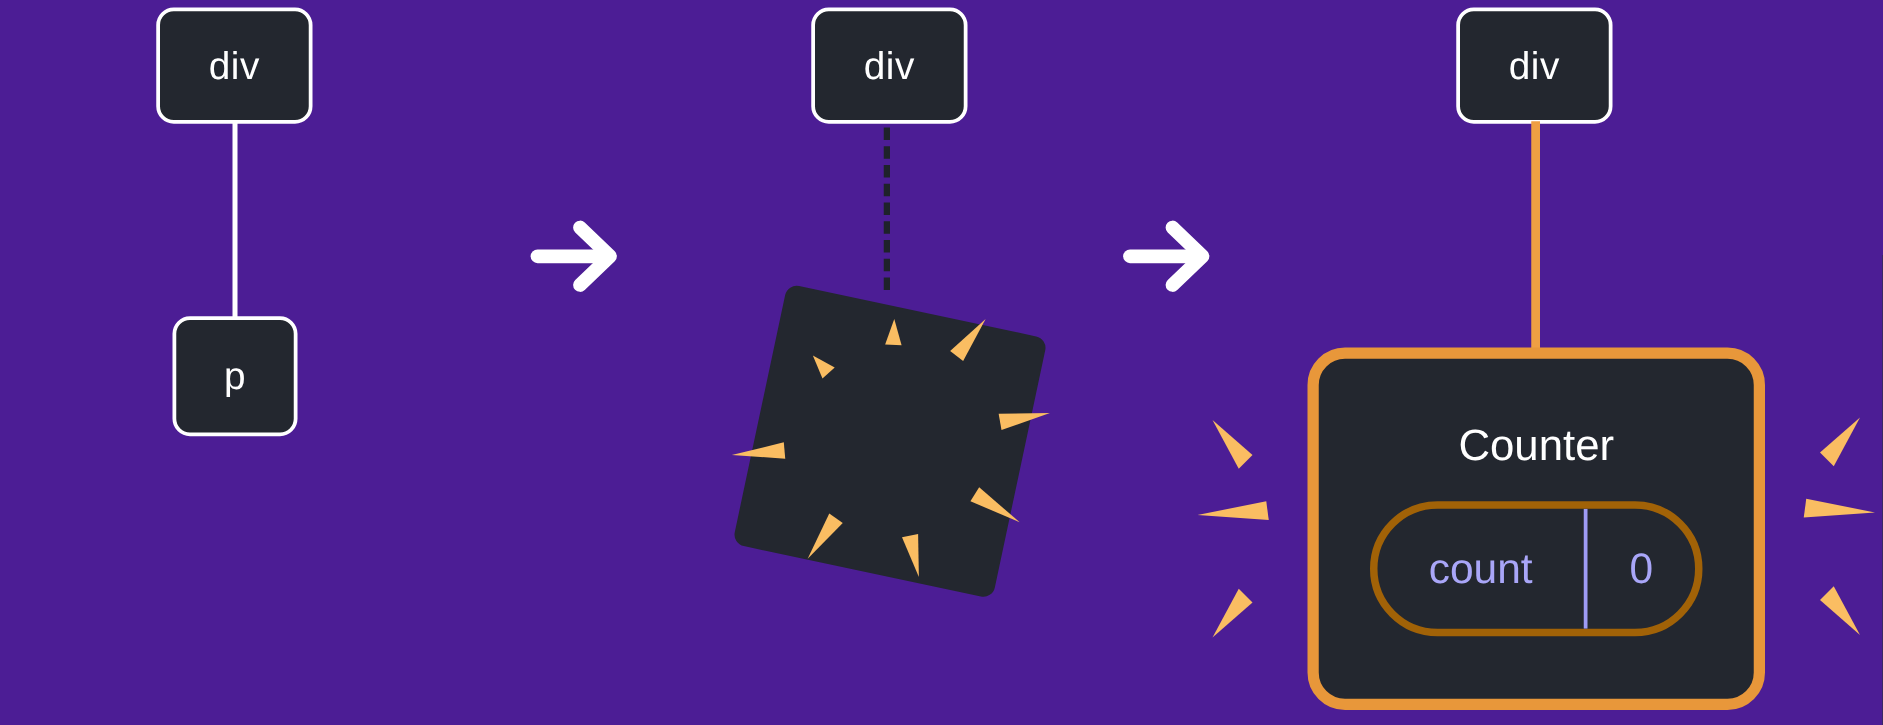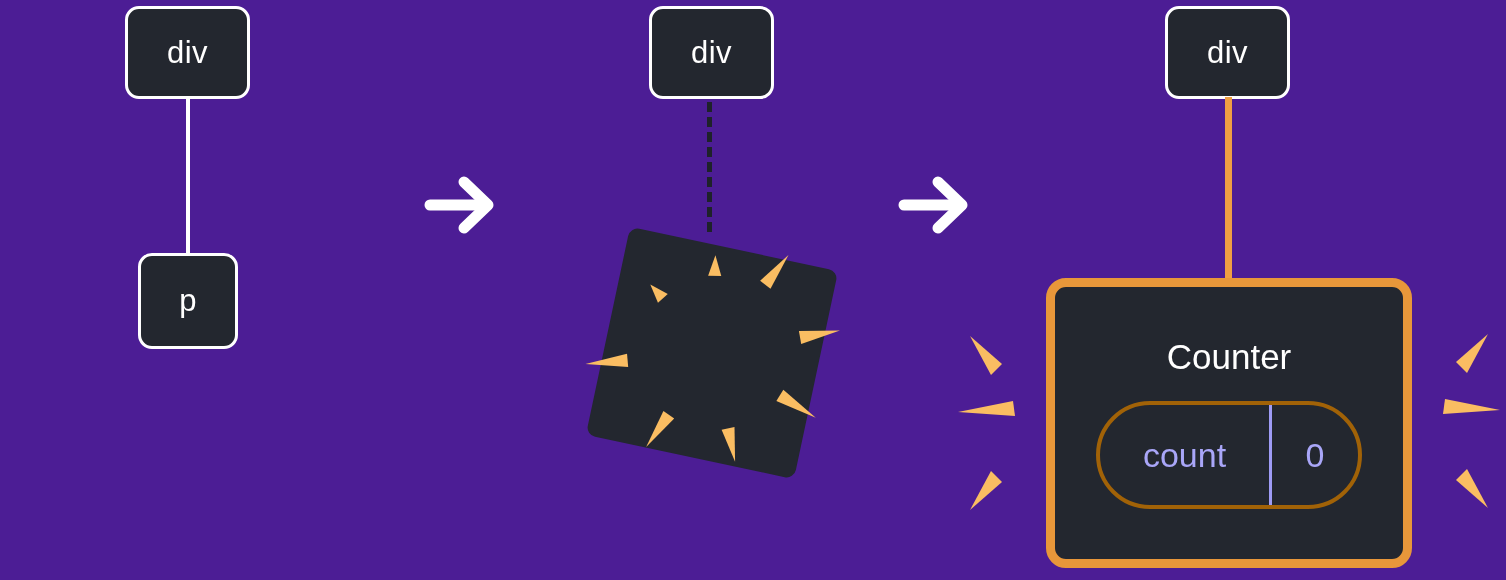--- a/index.html
+++ b/index.html
@@ -31,35 +31,35 @@
   .poof{position:absolute;}
   .sparks{position:absolute;}
   
   .card{
     position:absolute;
     left:1046px;top:278px;
     width:366px;height:290px;
     box-sizing:border-box;
     background:#23272f;
     border:9px solid #e8973a;
-    border-radius:20px;
+    border-radius:30px;
     display:flex;flex-direction:column;
     align-items:center;justify-content:center;
     gap:24px;
   }
   .card-title{
     color:#ffffff;
     font-size:35px;
     font-weight:500;
     line-height:40px;
   }
   .pill{
     box-sizing:border-box;
     width:266px;height:108px;
-    border:4px solid #a16207;
+    border:6px solid #a16207;
     border-radius:60px;
     display:flex;
     color:#a9a6f8;
     font-size:34px;
     overflow:hidden;
   }
   .pill-key{
     flex:1;
     display:flex;align-items:center;justify-content:center;
     border-right:3px solid #9e9bf5;

